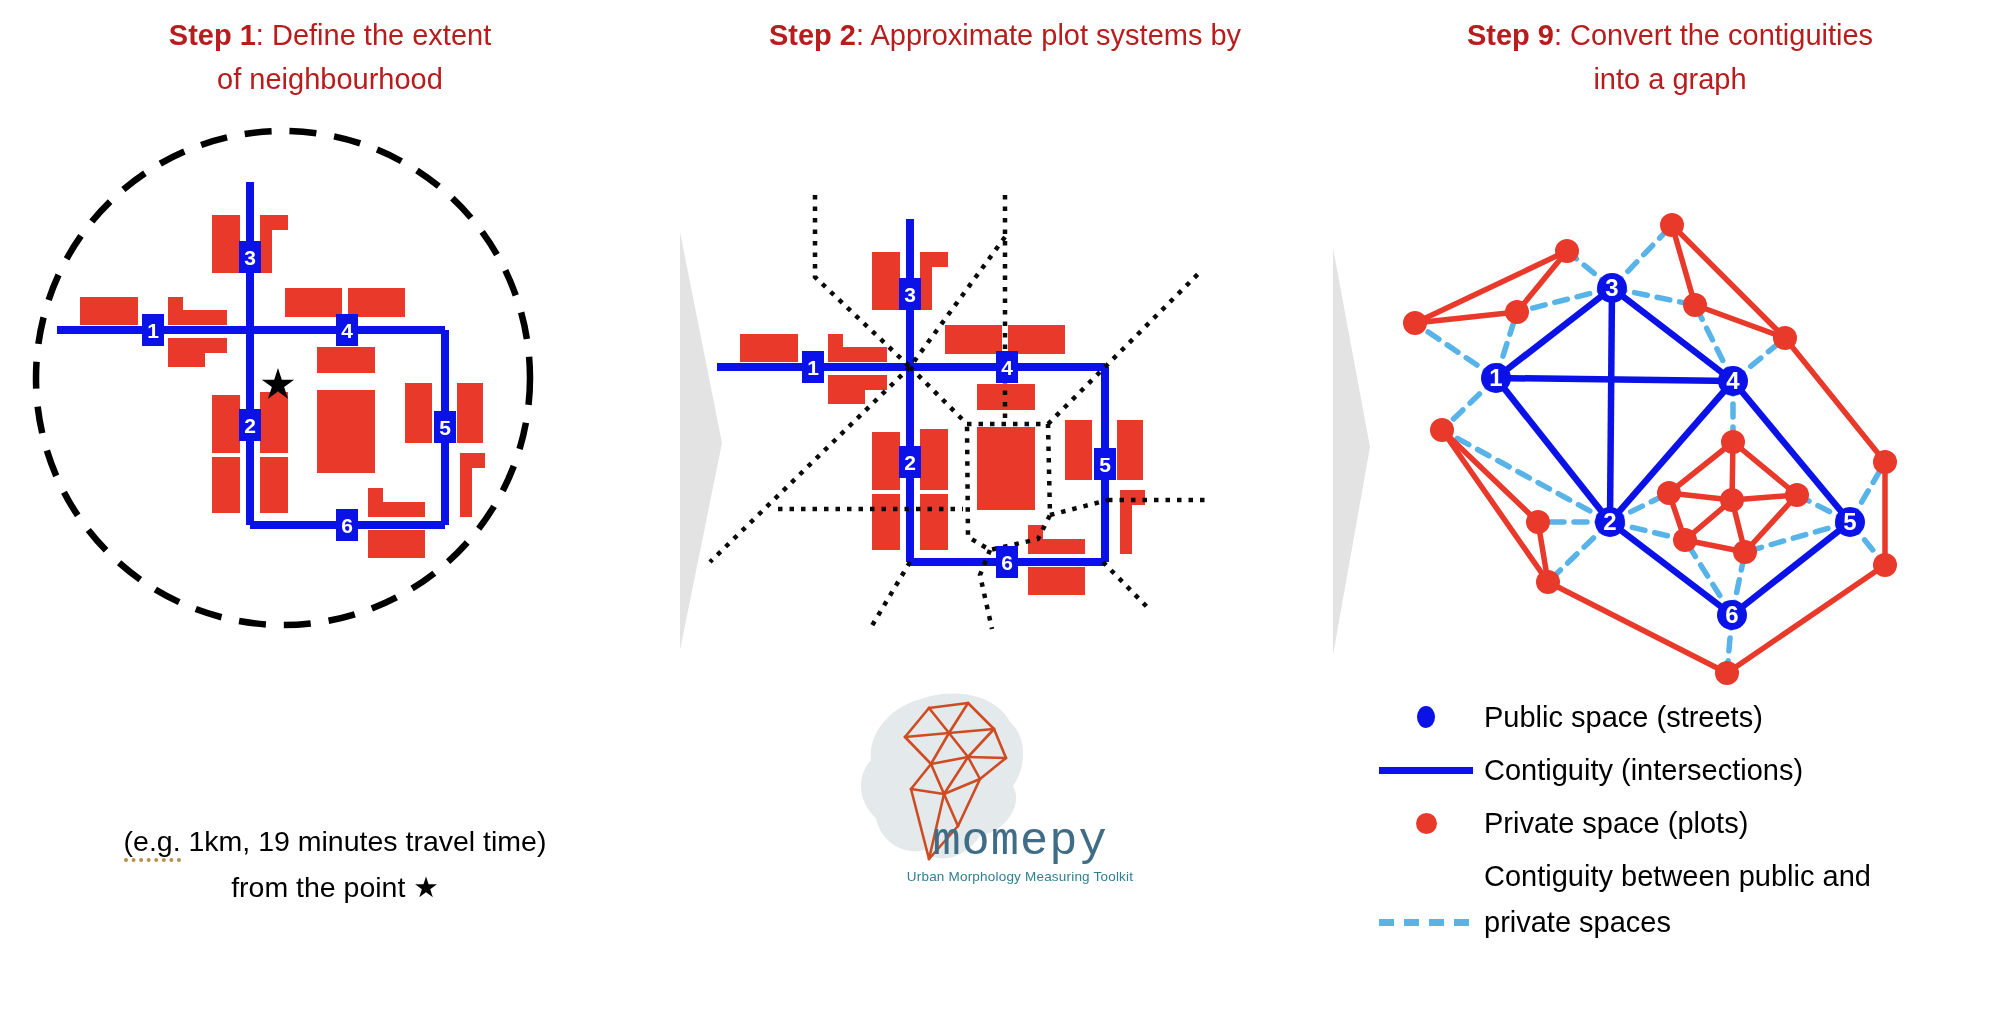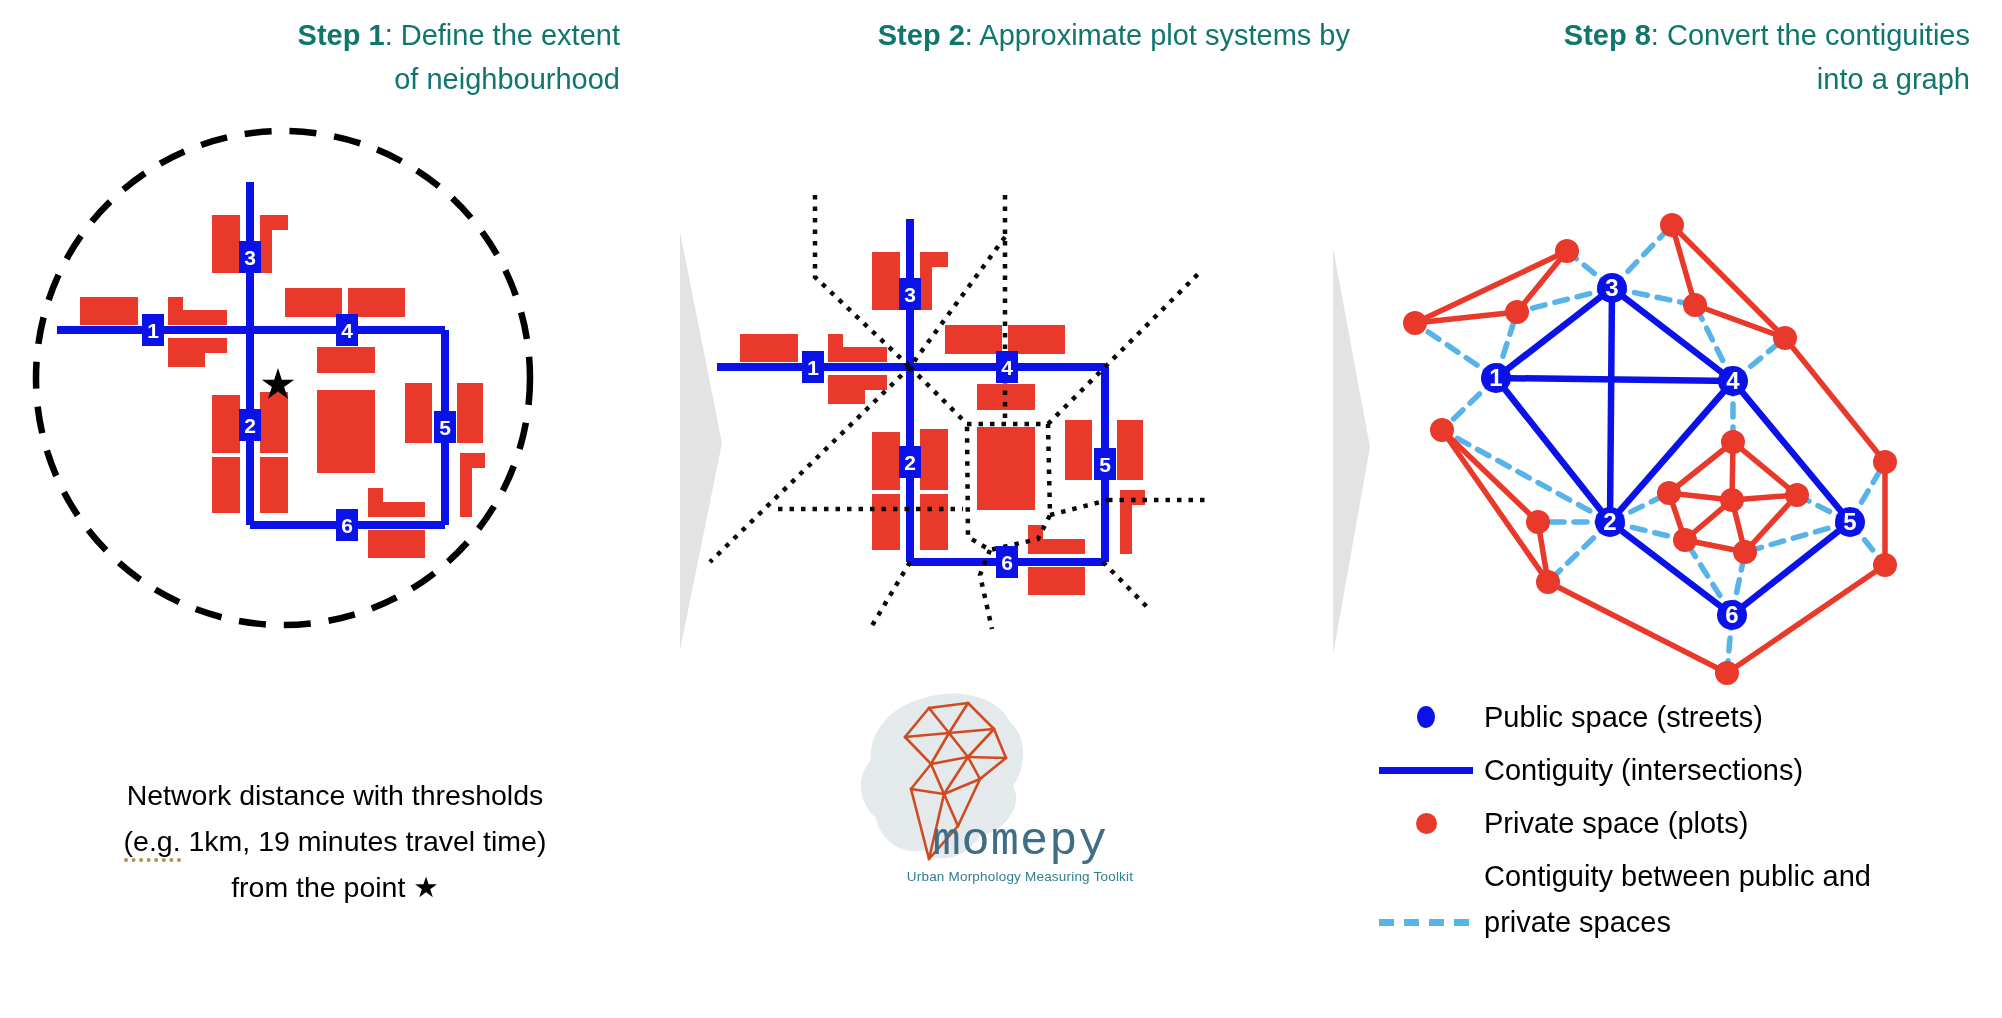--- a/index.html
+++ b/index.html
@@ -4,21 +4,21 @@
 <style>
   :root{
     --red:#e8392b; --blue:#0b12e8; --sky:#57b3e8; --ink:#000;
     --arrow:#e3e3e3; --logo-orange:#cf4b22; --logo-gray:#e4e9eb;
     --logo-text:#3f6d86; --logo-sub:#2e7f90; --eg:#b98f4e;
   }
   html,body{margin:0;padding:0;background:#fff;}
   #stage{position:relative;width:2002px;height:1018px;background:#fff;overflow:hidden;
          font-family:"Liberation Sans",sans-serif;color:#000;}
   #scene{position:absolute;left:0;top:0;}
-  .title{position:absolute;top:14px;text-align:right;font-size:29px;line-height:1.5;color:#0f766e;}
+  .title{position:absolute;top:14px;text-align:center;font-size:29px;line-height:1.5;color:#b91c1c;}
   .title b{font-weight:bold;}
   #title1{left:40px;width:580px;}
   #title2{left:660px;width:690px;}
   #title3{left:1370px;width:600px;}
   #caption{position:absolute;left:30px;top:772px;width:610px;text-align:center;
            font-size:28.5px;line-height:1.62;}
   .eg-underline{border-bottom:4px dotted var(--eg);padding-bottom:1px;text-align:center;}
   #legend{position:absolute;left:1368px;top:694px;width:620px;}
   .legend-row{display:flex;align-items:flex-end;margin-bottom:7px;}
   .sym{flex:0 0 116px;height:46px;display:flex;align-items:center;justify-content:center;}
@@ -245,24 +245,24 @@
         <line x1="911" y1="789" x2="929" y2="859" stroke="#cf4b22" stroke-width="2.6" stroke-linecap="round"></line>
         <line x1="944" y1="794" x2="929" y2="859" stroke="#cf4b22" stroke-width="2.6" stroke-linecap="round"></line>
         <line x1="958" y1="826" x2="929" y2="859" stroke="#cf4b22" stroke-width="2.6" stroke-linecap="round"></line>
       </g>
     </svg>
 
   <div class="title" id="title1"><b>Step 1</b><span>: Define the extent</span><br><span>of neighbourhood</span></div>
 
   <div class="title" id="title2"><b>Step 2</b><span>: Approximate plot systems by</span><br></div>
 
-  <div class="title" id="title3"><b>Step 8</b><span>: Convert the contiguities</span><br><span>into a graph</span></div>
+  <div class="title" id="title3"><b>Step 9</b><span>: Convert the contiguities</span><br><span>into a graph</span></div>
 
   <div id="caption">
-    <span>Network distance with thresholds</span><br>
+    <br>
     <span class="eg-underline"><span>(</span><span>e.g.</span></span><span> 1km, 19 minutes travel time)</span><br>
     <span>from the point ★</span>
   </div>
 
   <div id="legend">
     <div class="legend-row">
       <span class="sym">
           <span class="dot blue"></span>
         </span>
       <span class="legend-label">Public space (streets)</span>

